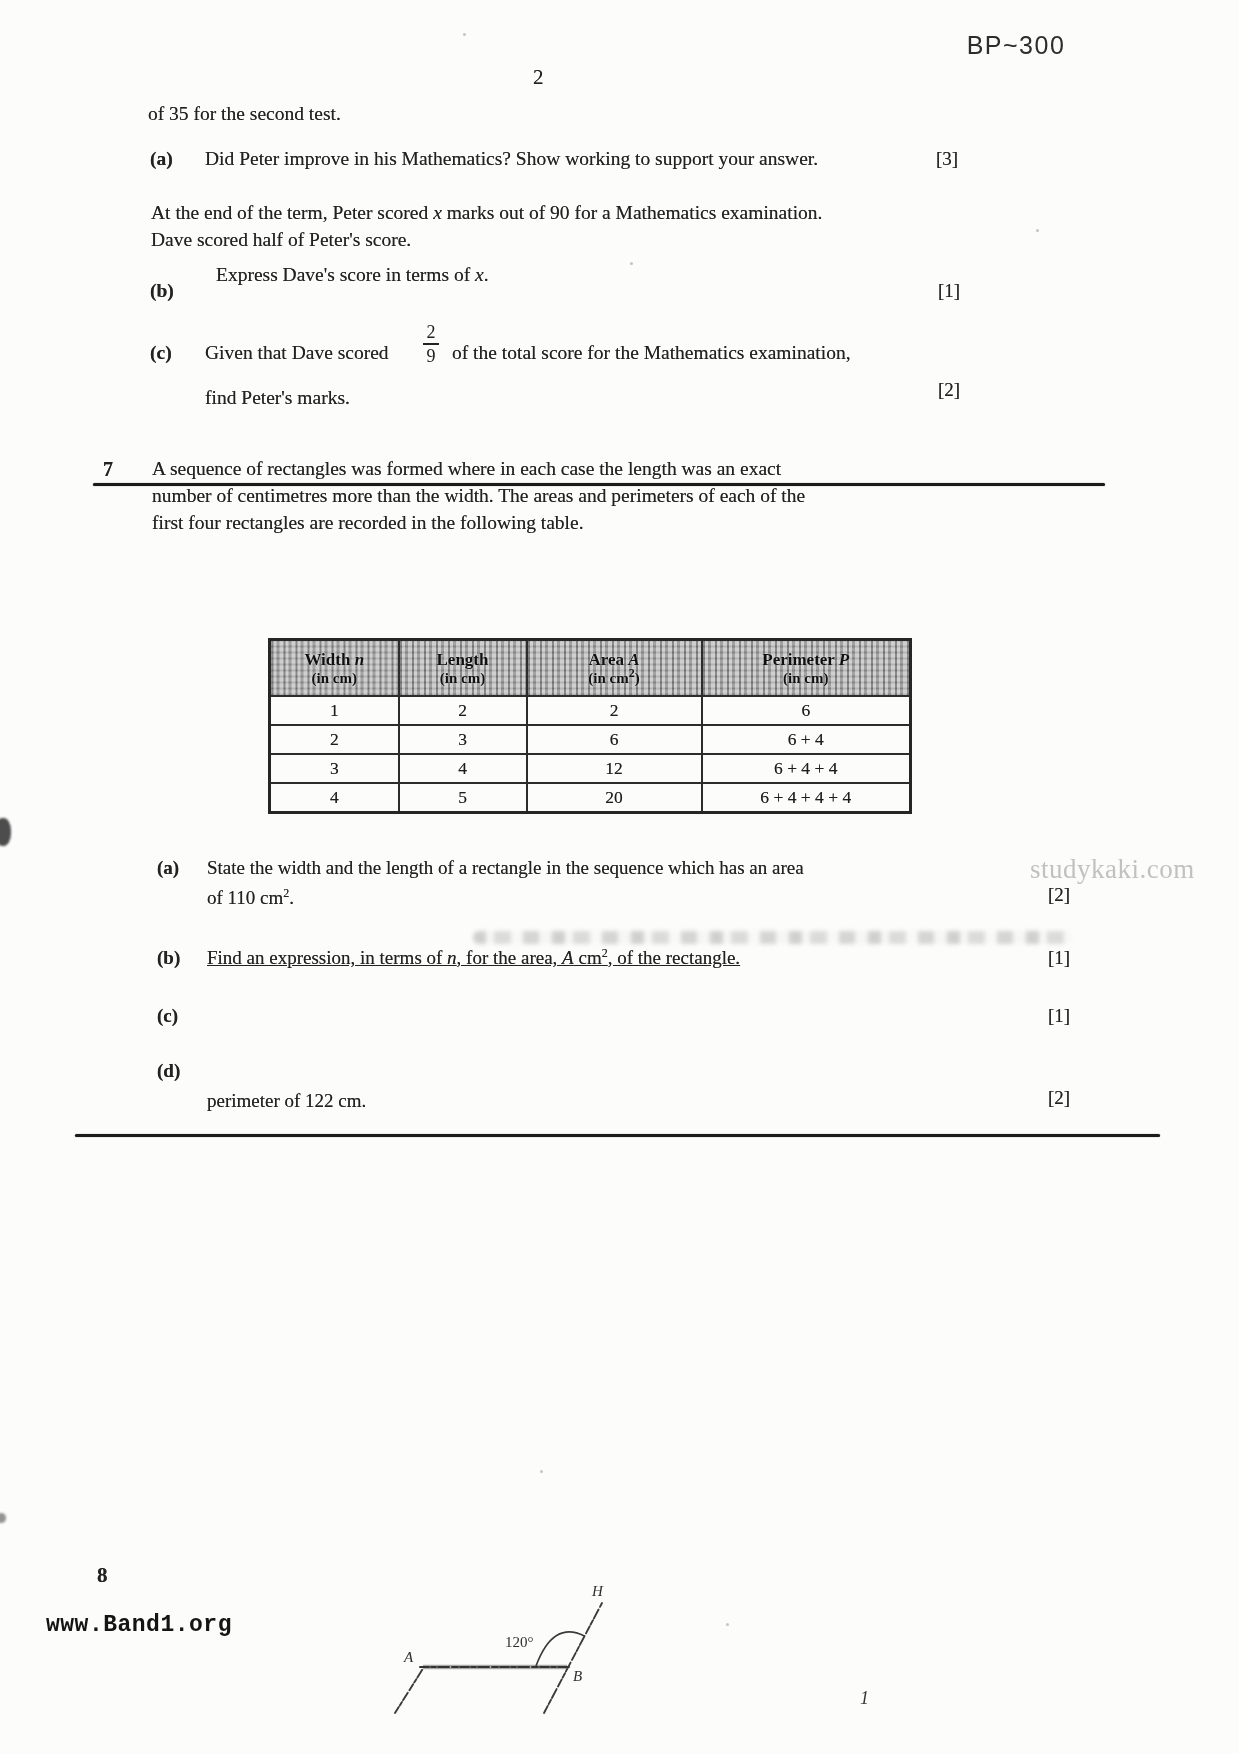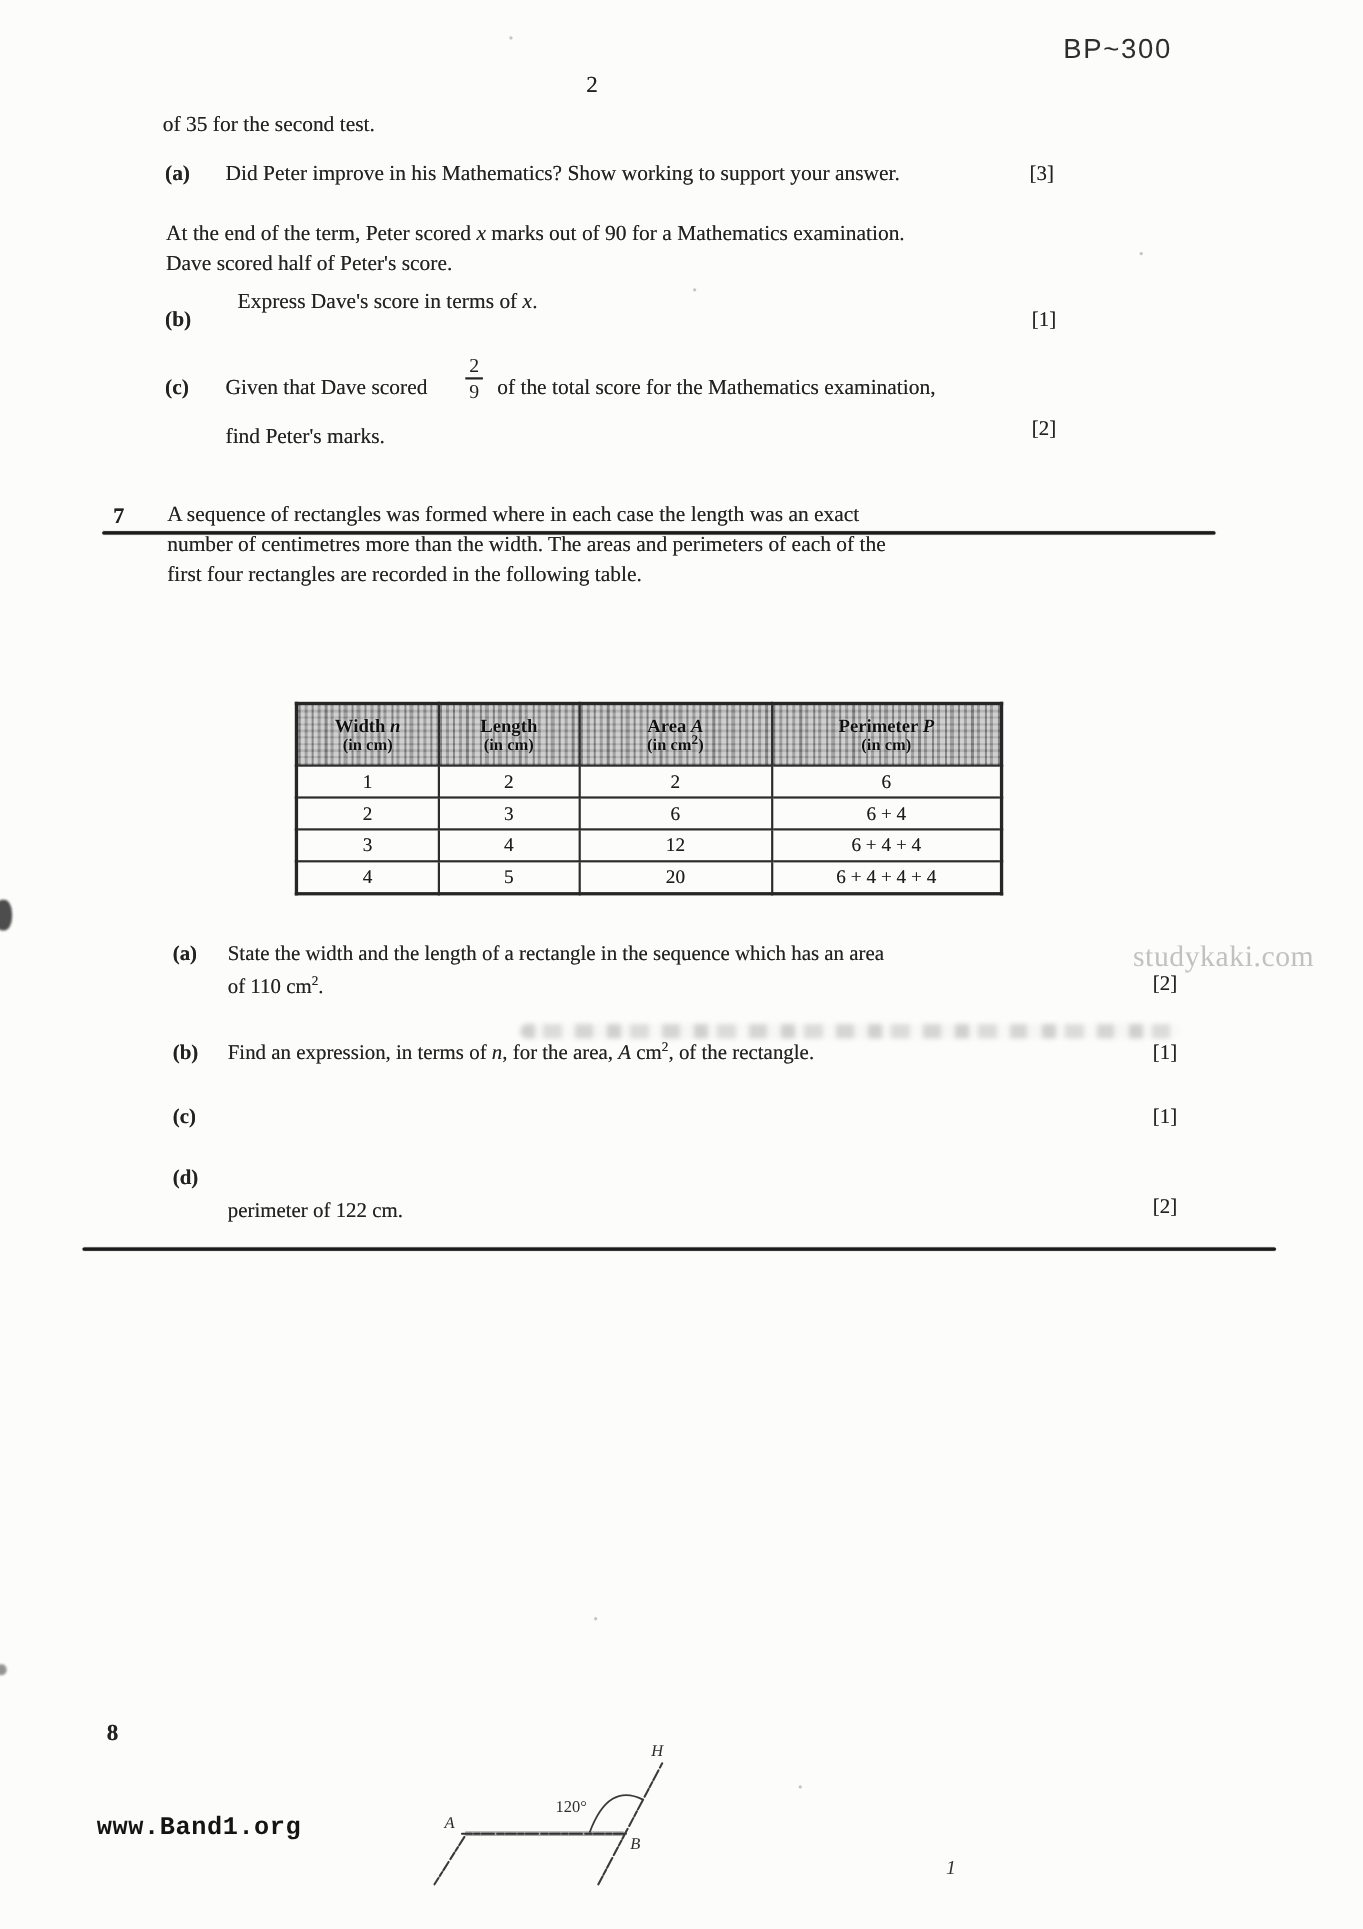--- a/index.html
+++ b/index.html
@@ -164,21 +164,21 @@
   <div class="line plabel small" style="left:157px; top:856px;">(a)</div>
   <div class="line small" style="left:207px; top:856px;"><span>State the width and the length of a rectangle in the sequence which has an area</span></div>
   <div class="line small" style="left:207px; top:886px;"><span>of 110 cm</span><sup>2</sup><span>.</span></div>
   <div class="marks" style="left:1048px; top:884px;">[2]</div>
 
   <div class="watermark" style="left:1030px; top:854px;">studykaki.com</div>
 
   <div class="smudge" style="left:473px; top:931px; width:600px;"></div>
 
   <div class="line plabel small" style="left:157px; top:946px;">(b)</div>
-  <div class="line small" style="left:207px; top:946px;"><span>Find an expression, in terms of </span><span class="it">n</span><span>, for the area, </span><span class="it">A</span><span> cm</span><sup>2</sup><span>, of the rectangle.</span></div>
+  <div class="line small" style="left:207px; top:946px;text-decoration:underline;"><span>Find an expression, in terms of </span><span class="it">n</span><span>, for the area, </span><span class="it">A</span><span> cm</span><sup>2</sup><span>, of the rectangle.</span></div>
   <div class="marks" style="left:1048px; top:947px;">[1]</div>
 
   <div class="line plabel small" style="left:157px; top:1004px;">(c)</div>
   <div class="marks" style="left:1048px; top:1005px;">[1]</div>
 
   <div class="line plabel small" style="left:157px; top:1059px;">(d)</div>
   <div class="line small" style="left:207px; top:1089px;"><span>perimeter of 122 cm.</span></div>
   <div class="marks" style="left:1048px; top:1087px;">[2]</div>
 
   <div class="divider" style="left:75px; top:1134px; width:1085px;"></div>
@@ -194,21 +194,21 @@
 
     <line x1="204" y1="141" x2="262" y2="31" stroke="#3b3b3b" stroke-width="1.9" stroke-dasharray="8 2 5 2 10 3" stroke-linecap="round"></line>
 
     <path d="M 196 94 Q 213 48 244.5 64" fill="none" stroke="#3b3b3b" stroke-width="1.6"></path>
     <text x="64" y="90" font-size="15" font-style="italic">A</text>
     <text x="233" y="109" font-size="15" font-style="italic">B</text>
     <text x="252" y="24" font-size="15" font-style="italic">H</text>
     <text x="165" y="75" font-size="15">120°</text>
   </svg>
 
-  <div class="footer-site" style="left:46px; top:1648px;margin-left:42px;">www.Band1.org</div>
+  <div class="footer-site" style="left:46px; top:1612px;">www.Band1.org</div>
   <div class="footer-mark" style="left:860px; top:1688px;">1</div>
 
   <div class="artifact" style="left:-5px; top:818px; width:16px; height:28px; opacity:.85;"></div>
   <div class="artifact" style="left:-4px; top:1513px; width:10px; height:10px; opacity:.5;"></div>
   <div class="speck" style="left:463px; top:33px;"></div>
   <div class="speck" style="left:630px; top:262px;"></div>
   <div class="speck" style="left:1036px; top:229px;"></div>
   <div class="speck" style="left:540px; top:1470px;"></div>
   <div class="speck" style="left:726px; top:1623px;"></div>
 

